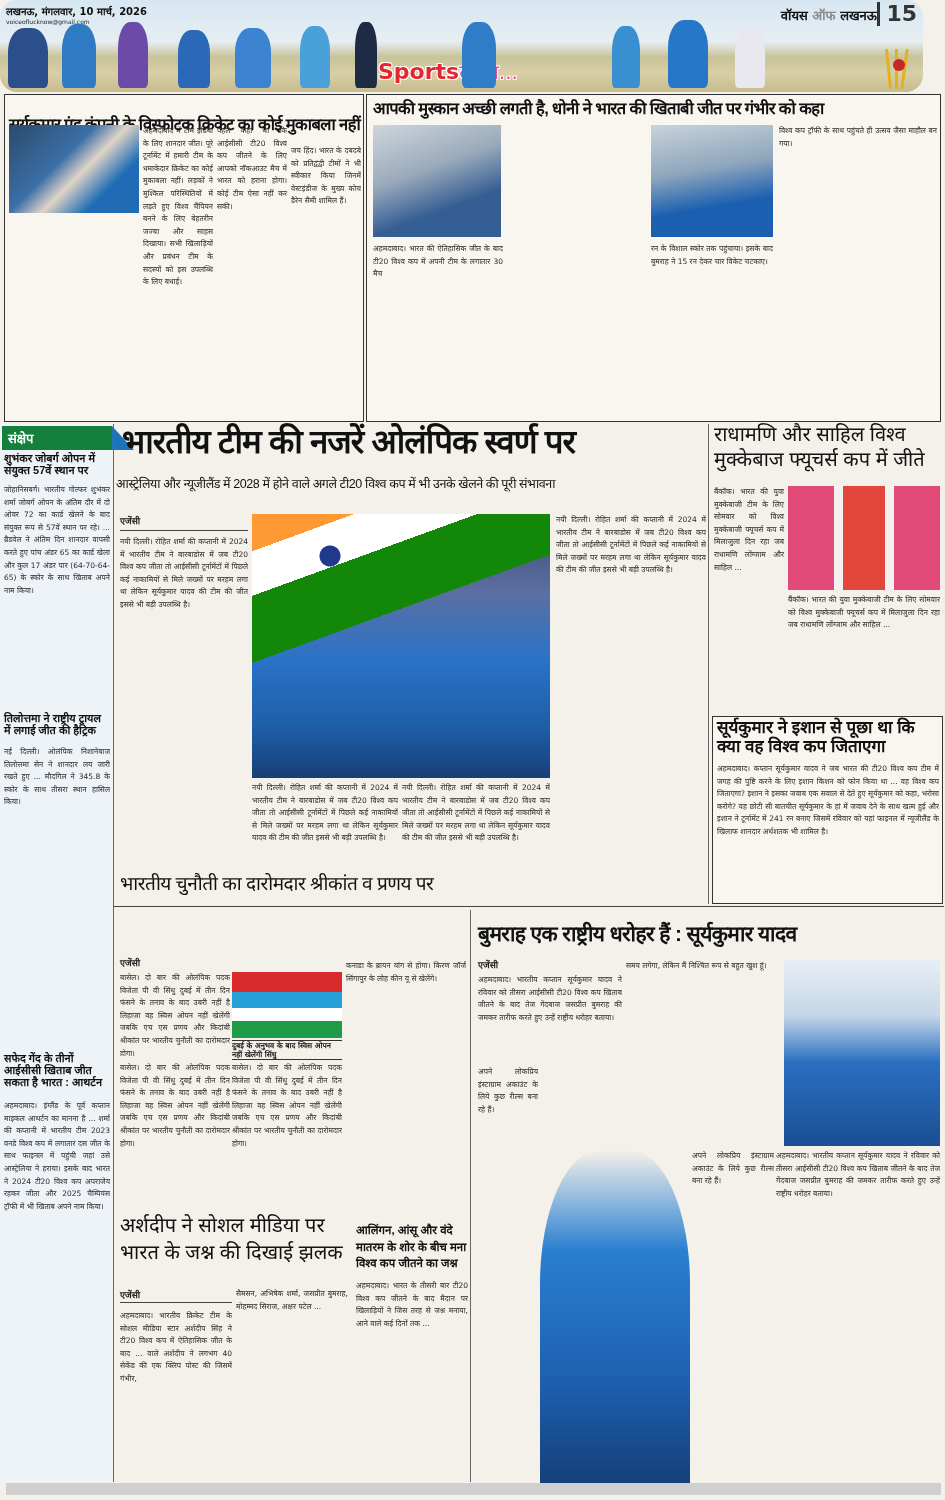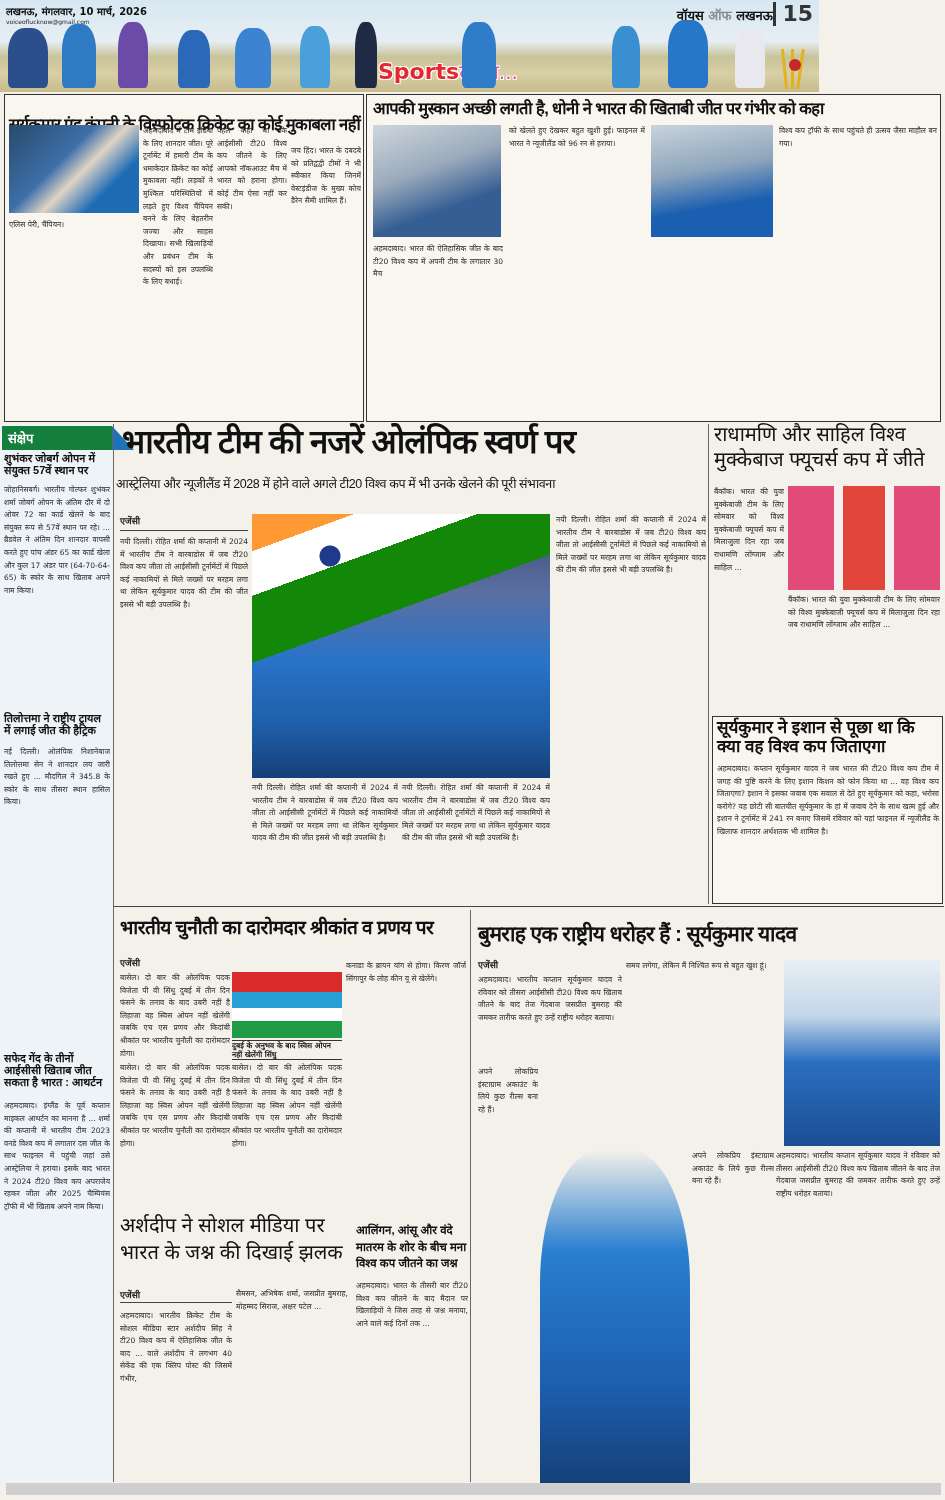--- a/index.html
+++ b/index.html
@@ -1,18 +1,18 @@
 <!DOCTYPE html>
 <html><head>
 <meta charset="utf-8">
 <style>
   * { box-sizing: border-box; margin: 0; padding: 0; }
   body { width: 945px; height: 1500px; background: #f4f1ea; font-family: "DejaVu Sans", sans-serif; color: #1a1a1a; position: relative; overflow: hidden; }
   .abs { position: absolute; }
-  .banner { left: 0; top: 0; width: 819px; height: 92px; background: linear-gradient(#d7e7f2 0%, #e6eef3 45%, #c9c39a 62%, #d8cfa6 80%, #c8bb8c 100%); overflow: hidden; }
+  .banner { left: 0; top: 0; width: 923px; height: 92px; background: linear-gradient(#d7e7f2 0%, #e6eef3 45%, #c9c39a 62%, #d8cfa6 80%, #c8bb8c 100%); overflow: hidden; border-radius: 17px; }
   .banner .dateline { left: 6px; top: 4px; font-size: 10px; font-weight: bold; color: #111; }
   .banner .email { left: 6px; top: 18px; font-size: 6px; color: #222; }
   .player { position: absolute; bottom: 4px; border-radius: 40% 40% 10% 10%; }
   .banner .sports-logo { left: 378px; top: 58px; font-size: 22px; font-weight: bold; color: #e3262f; font-family: "DejaVu Sans", sans-serif; text-shadow: 1px 1px 0 #fff, -1px -1px 0 #fff, 1px -1px 0 #fff, -1px 1px 0 #fff; }
   .banner .sports-logo .line { color: #e34a9a; font-weight: normal; font-size: 20px; }
   .banner .paper-name { right: 46px; top: 6px; font-size: 13px; font-weight: bold; color: #111; }
   .banner .paper-name .of { color: #8a8a8a; }
   .banner .page-no { right: 6px; top: 2px; font-size: 22px; font-weight: bold; color: #333; border-left: 3px solid #333; padding-left: 6px; line-height: 24px; }
   .stumps { right: 14px; top: 45px; width: 24px; height: 44px; }
   .stump { position: absolute; bottom: 0; width: 3px; height: 40px; background: #e1b21f; }
@@ -58,29 +58,28 @@
     <div class="ball"></div>
   </div>
 </div>
 
 <div class="abs story-box" style="left:4px;top:94px;width:360px;height:328px;">
   <div class="headline" style="position:absolute;left:4px;top:20px;font-size:16.5px;white-space:nowrap;letter-spacing:-0.6px;">सूर्यकुमार एंड कंपनी के विस्फोटक क्रिकेट का कोई मुकाबला नहीं</div>
   <div class="photo" style="left:4px;top:30px;width:130px;height:88px;background:linear-gradient(135deg,#2a4a6a,#3c6fa8 40%,#dfd3c6 55%,#1f6cb5 75%);"></div>
   <div class="text-block" style="left:138px;top:30px;width:70px;height:290px;">अहमदाबाद में टीम इंडिया के लिए शानदार जीत। पूरे टूर्नामेंट में हमारी टीम के धमाकेदार क्रिकेट का कोई मुकाबला नहीं। लड़कों ने मुश्किल परिस्थितियों में लड़ते हुए विश्व चैंपियन बनने के लिए बेहतरीन जज्बा और साहस दिखाया। सभी खिलाड़ियों और प्रबंधन टीम के सदस्यों को इस उपलब्धि के लिए बधाई।</div>
   <div class="text-block" style="left:212px;top:30px;width:70px;height:290px;">पहले कहा था कि आईसीसी टी20 विश्व कप जीतने के लिए आपको नॉकआउट मैच में भारत को हराना होगा। कोई टीम ऐसा नहीं कर सकी।</div>
   <div class="text-block" style="left:286px;top:30px;width:70px;height:290px;margin-top:20px;">जय हिंद। भारत के दबदबे को प्रतिद्वंद्वी टीमों ने भी स्वीकार किया जिनमें वेस्टइंडीज के मुख्य कोच डैरेन सैमी शामिल हैं।</div>
-  <div class="text-block" style="left:4px;top:124px;width:130px;height:196px;">एलिस पेरी, चैंपियन।</div>
 </div>
 
 <div class="abs story-box" style="left:366px;top:94px;width:575px;height:328px;">
   <div class="headline" style="position:absolute;left:6px;top:4px;font-size:16.5px;white-space:nowrap;letter-spacing:-0.6px;">आपकी मुस्कान अच्छी लगती है, धोनी ने भारत की खिताबी जीत पर गंभीर को कहा</div>
   <div class="photo" style="left:6px;top:30px;width:128px;height:112px;background:linear-gradient(160deg,#cfd6dc,#9aaabb 40%,#355e94 70%);"></div>
   <div class="text-block" style="left:6px;top:148px;width:130px;height:172px;">अहमदाबाद। भारत की ऐतिहासिक जीत के बाद टी20 विश्व कप में अपनी टीम के लगातार 30 मैच</div>
-  <div class="text-block" style="left:142px;top:30px;width:136px;height:290px;">को खेलते हुए देखकर बहुत खुशी हुई। फाइनल में भारत ने न्यूजीलैंड को 96 रन से हराया।</div>
   <div class="photo" style="left:284px;top:30px;width:122px;height:112px;background:linear-gradient(170deg,#c9d3dc,#8ea6bc 40%,#1b5fb0 70%);"></div>
+  <div class="text-block" style="left:284px;top:148px;width:122px;height:172px;">रन के विशाल स्कोर तक पहुंचाया। इसके बाद बुमराह ने 15 रन देकर चार विकेट चटकाए।</div>
   <div class="text-block" style="left:412px;top:30px;width:158px;height:290px;">विश्व कप ट्रॉफी के साथ पहुंचते ही उत्सव जैसा माहौल बन गया।</div>
 </div>
 
 <div class="abs brief-box" style="left:0;top:424px;width:112px;height:1058px;"></div>
 <div class="abs sanshep">संक्षेप</div>
 
 <div class="abs headline" style="left:4px;top:452px;width:106px;font-size:11px;">शुभंकर जोबर्ग ओपन में संयुक्त 57वें स्थान पर</div>
 <div class="text-block" style="left:4px;top:484px;width:106px;height:222px;">जोहानिसबर्ग। भारतीय गोल्फर शुभंकर शर्मा जोबर्ग ओपन के अंतिम दौर में दो ओवर 72 का कार्ड खेलने के बाद संयुक्त रूप से 57वें स्थान पर रहे। ... ब्रैडवेल ने अंतिम दिन शानदार वापसी करते हुए पांच अंडर 65 का कार्ड खेला और कुल 17 अंडर पार (64-70-64-65) के स्कोर के साथ खिताब अपने नाम किया।</div>
 
 <div class="abs headline" style="left:4px;top:712px;width:106px;font-size:11px;">तिलोत्तमा ने राष्ट्रीय ट्रायल में लगाई जीत की हैट्रिक</div>
@@ -110,21 +109,21 @@
 <div class="photo" style="left:788px;top:486px;width:152px;height:104px;background:linear-gradient(90deg,#e24a7a 0 30%,#f3f1ef 30% 36%,#e2463a 36% 64%,#f3f1ef 64% 70%,#e24a7a 70% 100%);"></div>
 <div class="text-block" style="left:788px;top:594px;width:152px;height:118px;">बैंकॉक। भारत की युवा मुक्केबाजी टीम के लिए सोमवार को विश्व मुक्केबाजी फ्यूचर्स कप में मिलाजुला दिन रहा जब राधामणि लोंग्जाम और साहिल ...</div>
 
 <div class="abs story-box" style="left:712px;top:716px;width:231px;height:188px;">
   <div class="headline" style="position:absolute;left:4px;top:2px;width:222px;font-size:17px;">सूर्यकुमार ने इशान से पूछा था कि क्या वह विश्व कप जिताएगा</div>
   <div class="text-block" style="left:4px;top:46px;width:222px;height:128px;">अहमदाबाद। कप्तान सूर्यकुमार यादव ने जब भारत की टी20 विश्व कप टीम में जगह की पुष्टि करने के लिए इशान किशन को फोन किया था ... वह विश्व कप जिताएगा? इशान ने इसका जवाब एक सवाल से देते हुए सूर्यकुमार को कहा, भरोसा करोगे? यह छोटी सी बातचीत सूर्यकुमार के हां में जवाब देने के साथ खत्म हुई और इशान ने टूर्नामेंट में 241 रन बनाए जिसमें रविवार को यहां फाइनल में न्यूजीलैंड के खिलाफ शानदार अर्धशतक भी शामिल है।</div>
 </div>
 
 <div class="hrule" style="left:114px;top:906px;width:830px;"></div>
 
-<div class="abs headline" style="left:120px;top:918px;width:350px;font-size:19px;font-weight:bold;white-space:nowrap;letter-spacing:-0.5px;">भारतीय चुनौती का दारोमदार श्रीकांत व प्रणय पर</div>
+<div class="abs headline" style="left:120px;top:874px;width:350px;font-size:19px;font-weight:normal;white-space:nowrap;letter-spacing:-0.5px;">भारतीय चुनौती का दारोमदार श्रीकांत व प्रणय पर</div>
 <div class="byline" style="left:120px;top:956px;">एजेंसी</div>
 <div class="text-block" style="left:120px;top:972px;width:110px;height:84px;">बासेल। दो बार की ओलंपिक पदक विजेता पी वी सिंधु दुबई में तीन दिन फंसने के तनाव के बाद उबरी नहीं है लिहाजा वह स्विस ओपन नहीं खेलेंगी जबकि एच एस प्रणय और किदांबी श्रीकांत पर भारतीय चुनौती का दारोमदार होगा।</div>
 <div class="photo" style="left:232px;top:972px;width:110px;height:66px;background:linear-gradient(180deg,#d92b2b 0 30%,#27a0d8 30% 55%,#ffffff 55% 75%,#1f9a47 75% 100%);"></div>
 <div class="abs" style="left:232px;top:1040px;width:110px;height:20px;border-top:1px solid #333;border-bottom:1px solid #333;font-size:7.5px;font-weight:bold;line-height:9px;">दुबई के अनुभव के बाद स्विस ओपन नहीं खेलेंगी सिंधु</div>
 <div class="text-block" style="left:120px;top:1062px;width:110px;height:128px;">बासेल। दो बार की ओलंपिक पदक विजेता पी वी सिंधु दुबई में तीन दिन फंसने के तनाव के बाद उबरी नहीं है लिहाजा वह स्विस ओपन नहीं खेलेंगी जबकि एच एस प्रणय और किदांबी श्रीकांत पर भारतीय चुनौती का दारोमदार होगा।</div>
 <div class="text-block" style="left:232px;top:1062px;width:110px;height:128px;">बासेल। दो बार की ओलंपिक पदक विजेता पी वी सिंधु दुबई में तीन दिन फंसने के तनाव के बाद उबरी नहीं है लिहाजा वह स्विस ओपन नहीं खेलेंगी जबकि एच एस प्रणय और किदांबी श्रीकांत पर भारतीय चुनौती का दारोमदार होगा।</div>
 <div class="text-block" style="left:346px;top:960px;width:120px;height:230px;">कनाडा के ब्रायन यांग से होगा। किरण जॉर्ज सिंगापुर के लोह कीन यू से खेलेंगे।</div>
 
 <div class="colrule" style="left:470px;top:910px;height:572px;"></div>
 

